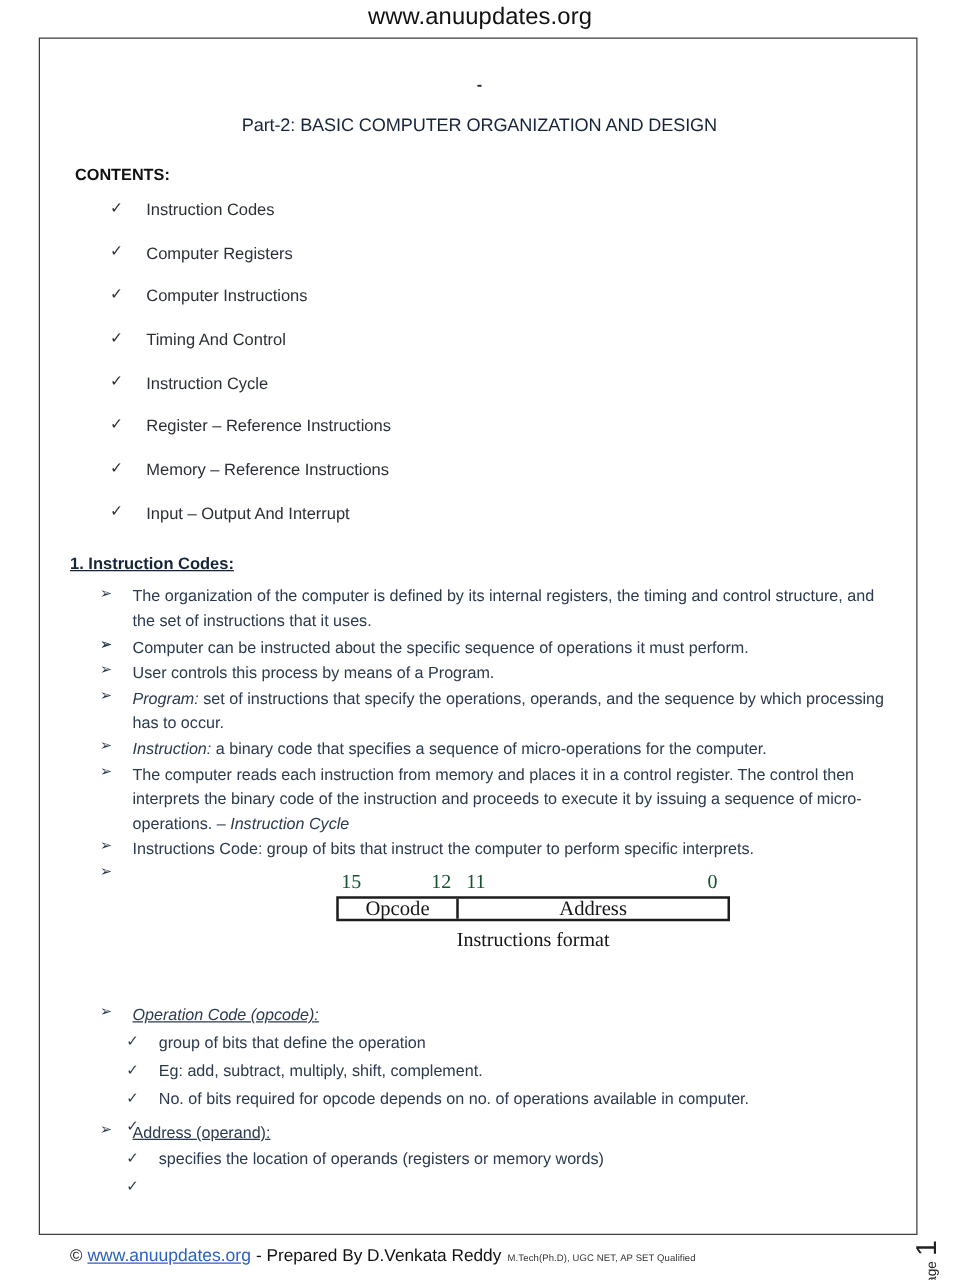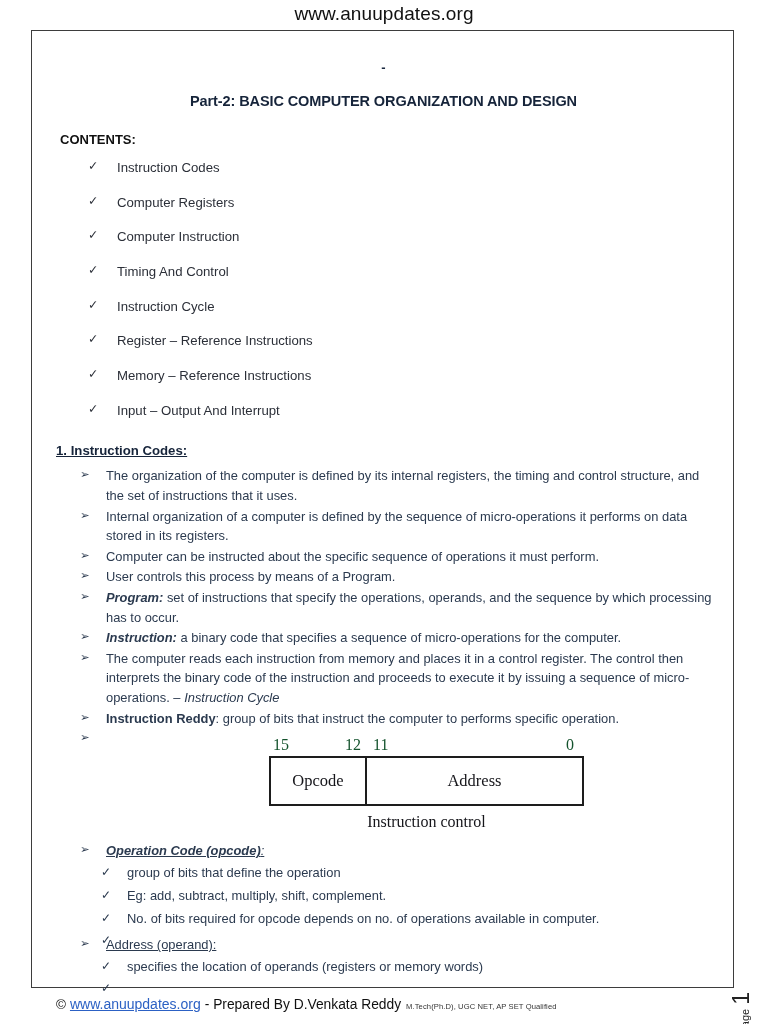--- a/index.html
+++ b/index.html
@@ -55,21 +55,21 @@
     font-weight: bold;
     color: #1b2a41;
     margin-top: 30px;
     height: 14px;
     line-height: 14px;
   }
 
   .doc-title {
     text-align: center;
     font-size: 14.5px;
-    font-weight: bold;
+    font-weight: normal;
     color: #16243a;
     margin-top: 18px;
     letter-spacing: -0.1px;
   }
 
   .contents-label {
     font-size: 13px;
     font-weight: bold;
     color: #111111;
     margin-top: 23px;
@@ -129,21 +129,21 @@
   }
   .arrow-mark {
     position: absolute;
     left: 2px;
     top: 0px;
     font-size: 11.5px;
     color: #2b3a4f;
   }
   li.indent-extra { padding-left: 31px; }
   .it { font-style: italic; }
-  .bd { font-weight: bold; }
+  .bd { font-weight: normal; }
   .ul-link { text-decoration: underline; }
 
   
   .figure-block {
     position: relative;
     margin: 8px 0 4px 0;
     height: 98px;
   }
   .fig-inner {
     position: absolute;
@@ -158,21 +158,21 @@
     font-size: 16px;
     color: #14532d;
   }
   .bit-labels span { position: absolute; top: 0; }
   .bl-15 { left: 4px; }
   .bl-12 { left: 76px; }
   .bl-11 { left: 104px; }
   .bl-0  { left: 297px; }
   .fmt-box {
     display: flex;
-    height: 50px;
+    height: 20px;
     border: 2px solid #1d1d1d;
     box-sizing: border-box;
     background: #ffffff;
   }
   .fmt-cell {
     font-family: "Liberation Serif", serif;
     font-size: 16.5px;
     color: #15151a;
     display: flex;
     align-items: center;
@@ -278,21 +278,21 @@
       <li>
         <span class="check-mark">✓</span>
         <span>Instruction Codes</span>
       </li>
       <li>
         <span class="check-mark">✓</span>
         <span>Computer Registers</span>
       </li>
       <li>
         <span class="check-mark">✓</span>
-        <span>Computer Instruction</span>
+        <span>Computer Instructions</span>
       </li>
       <li>
         <span class="check-mark">✓</span>
         <span>Timing And Control</span>
       </li>
       <li>
         <span class="check-mark">✓</span>
         <span>Instruction Cycle</span>
       </li>
       <li>
@@ -313,21 +313,20 @@
 
     <ul class="arrow-list">
 
       <li>
         <span class="arrow-mark">➢</span>
         <span>The organization of the computer is defined by its internal registers, the timing and control structure, and the set of instructions that it uses.</span>
       </li>
 
       <li>
         <span class="arrow-mark">➢</span>
-        <span>Internal organization of a computer is defined by the sequence of micro-operations it performs on data stored in its registers.</span>
       </li>
 
       <li>
         <span class="arrow-mark">➢</span>
         <span>Computer can be instructed about the specific sequence of operations it must perform.</span>
       </li>
 
       <li class="indent-extra">
         <span class="arrow-mark">➢</span>
         <span>User controls this process by means of a Program.</span>
@@ -343,42 +342,42 @@
         <span class="it bd">Instruction:</span><span> a binary code that specifies a sequence of micro-operations for the computer.</span>
       </li>
 
       <li>
         <span class="arrow-mark">➢</span>
         <span>The computer reads each instruction from memory and places it in a control register. The control then interprets the binary code of the instruction and proceeds to execute it by issuing a sequence of micro-operations. – </span><span class="it">Instruction Cycle</span>
       </li>
 
       <li class="indent-extra">
         <span class="arrow-mark">➢</span>
-        <span class="bd">Instruction Reddy</span><span>: group of bits that instruct the computer to performs specific operation.</span>
+        <span class="bd">Instructions Code</span><span>: group of bits that instruct the computer to perform specific interprets.</span>
       </li>
 
       <li>
         <span class="arrow-mark">➢</span>
       </li>
     </ul>
 
     
     <div class="figure-block">
       <div class="fig-inner">
         <div class="bit-labels">
           <span class="bl-15">15</span>
           <span class="bl-12">12</span>
           <span class="bl-11">11</span>
           <span class="bl-0">0</span>
         </div>
         <div class="fmt-box">
           <div class="fmt-cell fmt-opcode">Opcode</div>
           <div class="fmt-cell fmt-address">Address</div>
         </div>
-        <div class="fig-caption">Instruction control</div>
+        <div class="fig-caption">Instructions format</div>
       </div>
     </div>
 
     
     <ul class="arrow-list">
       <li>
         <span class="arrow-mark">➢</span>
         <span class="it ul-link bd">Operation Code (opcode)</span><span class="it ul-link">:</span>
       </li>
     </ul>

